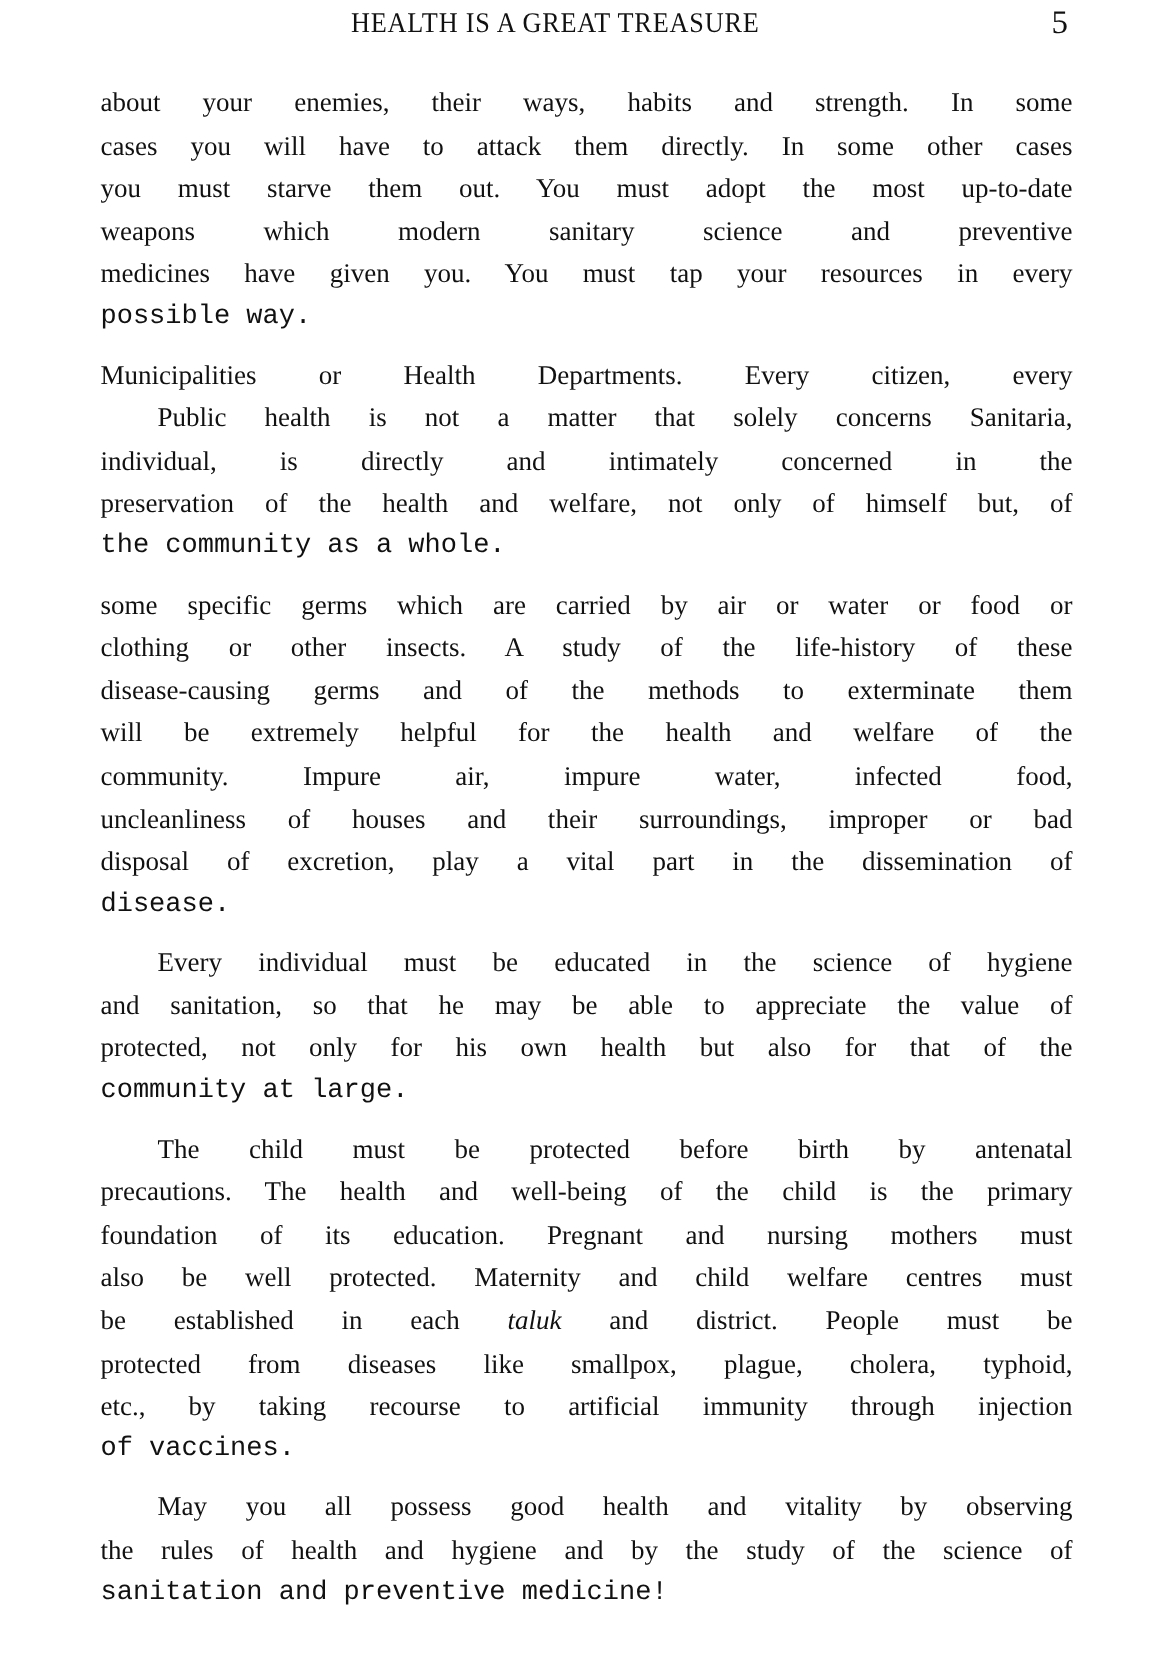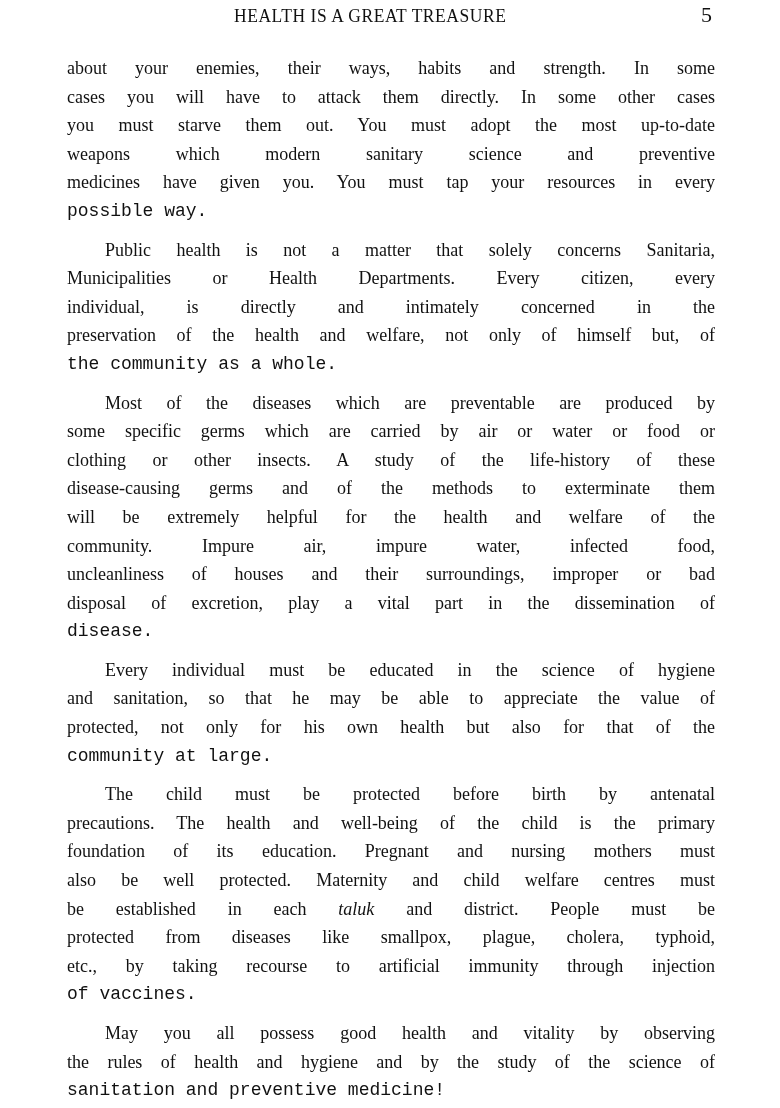--- a/index.html
+++ b/index.html
@@ -92,29 +92,28 @@
     <p class="para">
       <span class="line">about your enemies, their ways, habits and strength. In some</span>
       <span class="line">cases you will have to attack them directly. In some other cases</span>
       <span class="line">you must starve them out. You must adopt the most up-to-date</span>
       <span class="line">weapons which modern sanitary science and preventive</span>
       <span class="line">medicines have given you. You must tap your resources in every</span>
       <span class="line last">possible way.</span>
     </p>
 
     <p class="para">
+      <span class="line">Municipalities or Health Departments. Every citizen, every</span>
       <span class="line indent">Public health is not a matter that solely concerns Sanitaria,</span>
-      <span class="line">Municipalities or Health Departments. Every citizen, every</span>
       <span class="line">individual, is directly and intimately concerned in the</span>
       <span class="line">preservation of the health and welfare, not only of himself but, of</span>
       <span class="line last">the community as a whole.</span>
     </p>
 
     <p class="para">
-      <span class="line indent">Most of the diseases which are preventable are produced by</span>
       <span class="line">some specific germs which are carried by air or water or food or</span>
       <span class="line">clothing or other insects. A study of the life-history of these</span>
       <span class="line">disease-causing germs and of the methods to exterminate them</span>
       <span class="line">will be extremely helpful for the health and welfare of the</span>
       <span class="line">community. Impure air, impure water, infected food,</span>
       <span class="line">uncleanliness of houses and their surroundings, improper or bad</span>
       <span class="line">disposal of excretion, play a vital part in the dissemination of</span>
       <span class="line last">disease.</span>
     </p>
 

